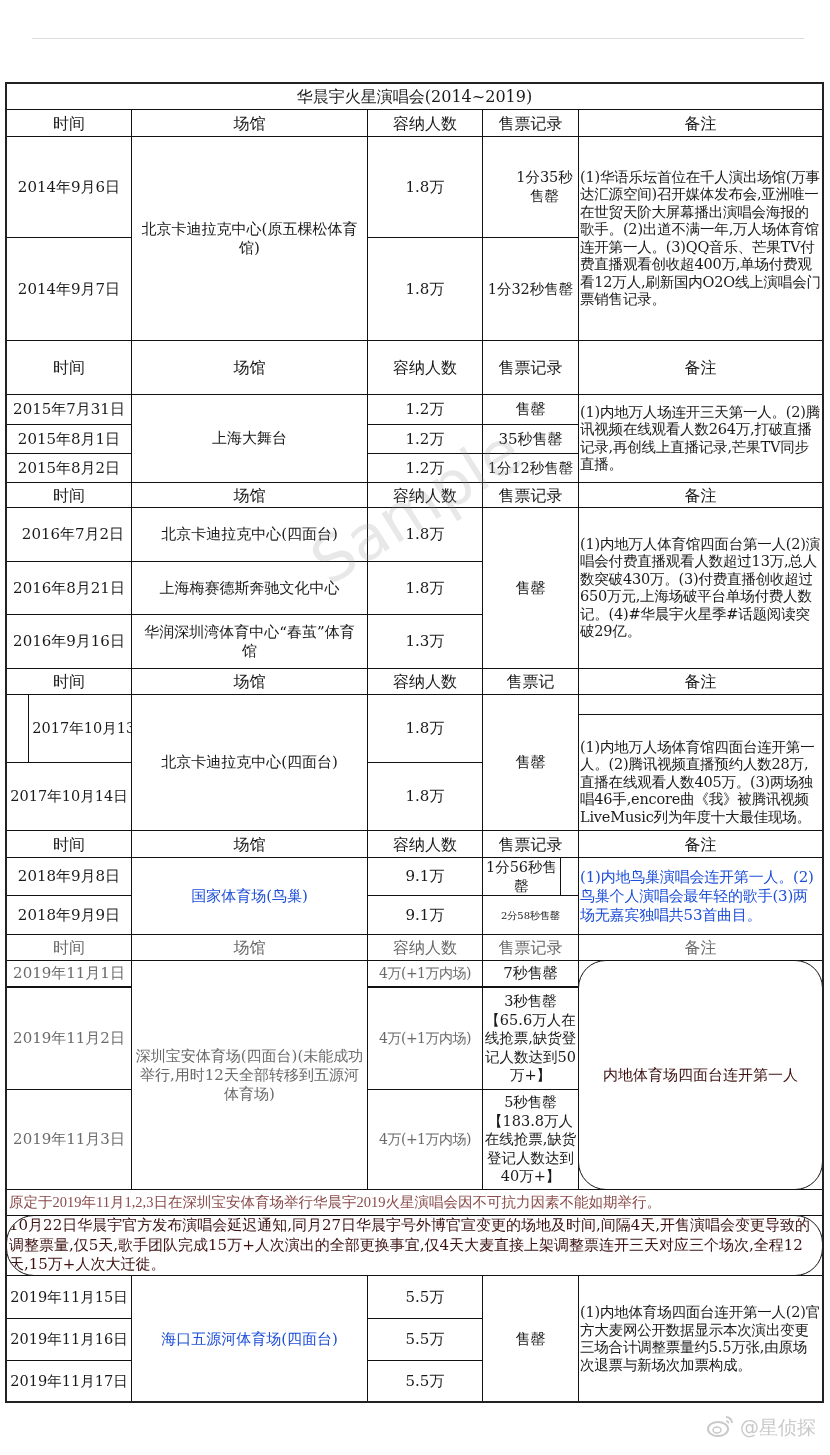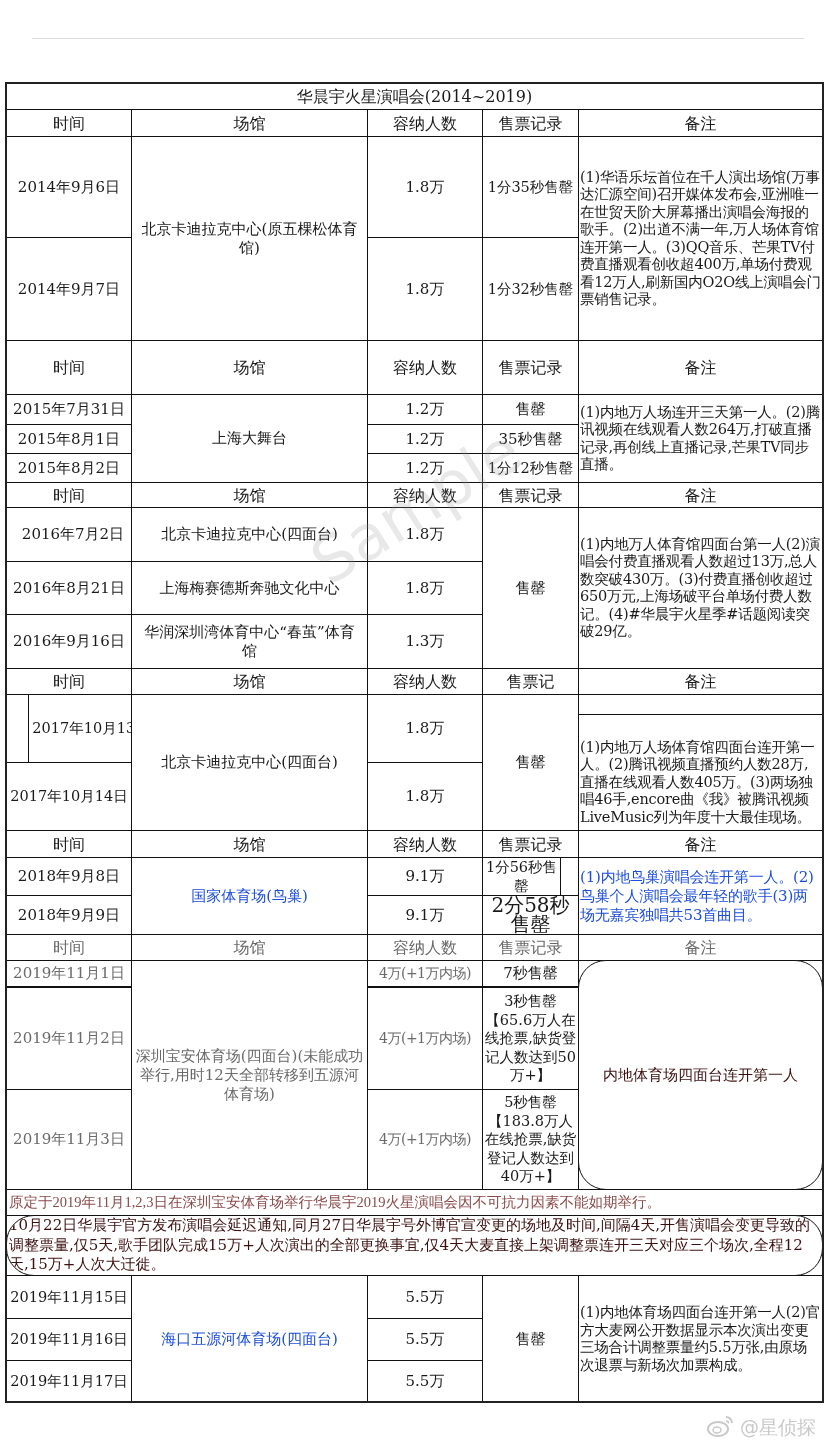--- a/index.html
+++ b/index.html
@@ -39,21 +39,21 @@
 <div class="cell hdr" style="left:131px;top:109px;width:237px;height:28px;">场馆</div>
 <div class="cell hdr" style="left:367px;top:109px;width:116px;height:28px;">容纳人数</div>
 <div class="cell hdr" style="left:482px;top:109px;width:97px;height:28px;">售票记录</div>
 <div class="cell hdr" style="left:578px;top:109px;width:245px;height:28px;">备注</div>
 
 <div class="cell" style="left:6px;top:136px;width:126px;height:102px;">2014年9月6日</div>
 <div class="cell" style="left:6px;top:237px;width:126px;height:104px;">2014年9月7日</div>
 <div class="cell" style="left:131px;top:136px;width:237px;height:205px;padding:0 2px;">北京卡迪拉克中心(原五棵松体育馆)</div>
 <div class="cell" style="left:367px;top:136px;width:116px;height:102px;">1.8万</div>
 <div class="cell" style="left:367px;top:237px;width:116px;height:104px;">1.8万</div>
-<div class="cell" style="left:482px;top:136px;width:97px;height:102px;font-size:14.5px;">1分35秒售罄</div>
+<div class="cell" style="left:482px;top:136px;width:97px;height:102px;font-size:14.5px;padding-left:28px;">1分35秒售罄</div>
 <div class="cell" style="left:482px;top:237px;width:97px;height:104px;font-size:14.5px;">1分32秒售罄</div>
 <div class="cell remark" style="left:578px;top:136px;width:245px;height:205px;">(1)华语乐坛首位在千人演出场馆(万事达汇源空间)召开媒体发布会,亚洲唯一在世贸天阶大屏幕播出演唱会海报的歌手。(2)出道不满一年,万人场体育馆连开第一人。(3)QQ音乐、芒果TV付费直播观看创收超400万,单场付费观看12万人,刷新国内O2O线上演唱会门票销售记录。</div>
 
 <div class="cell hdr" style="left:6px;top:340px;width:126px;height:55px;">时间</div>
 <div class="cell hdr" style="left:131px;top:340px;width:237px;height:55px;">场馆</div>
 <div class="cell hdr" style="left:367px;top:340px;width:116px;height:55px;">容纳人数</div>
 <div class="cell hdr" style="left:482px;top:340px;width:97px;height:55px;">售票记录</div>
 <div class="cell hdr" style="left:578px;top:340px;width:245px;height:55px;">备注</div>
 
 <div class="cell" style="left:6px;top:394px;width:126px;height:31px;">2015年7月31日</div>
@@ -105,21 +105,21 @@
 <div class="cell hdr" style="left:367px;top:830px;width:116px;height:28px;">容纳人数</div>
 <div class="cell hdr" style="left:482px;top:830px;width:97px;height:28px;">售票记录</div>
 <div class="cell hdr" style="left:578px;top:830px;width:245px;height:28px;">备注</div>
 
 <div class="cell" style="left:6px;top:857px;width:126px;height:39px;">2018年9月8日</div>
 <div class="cell" style="left:6px;top:895px;width:126px;height:40px;">2018年9月9日</div>
 <div class="cell red" style="left:131px;top:857px;width:237px;height:78px;">国家体育场(鸟巢)</div>
 <div class="cell" style="left:367px;top:857px;width:116px;height:39px;">9.1万</div>
 <div class="cell" style="left:367px;top:895px;width:116px;height:40px;">9.1万</div>
 <div class="cell" style="left:482px;top:857px;width:79px;height:39px;font-size:14.5px;">1分56秒售罄</div>
-<div class="cell" style="left:482px;top:895px;width:97px;height:40px;font-size:20px;">2分58秒售罄</div>
+<div class="cell" style="left:482px;top:895px;width:97px;height:40px;font-size:10px;">2分58秒售罄</div>
 <div class="cell remark red" style="left:578px;top:857px;width:245px;height:78px;line-height:19px;font-size:15px;">(1)内地鸟巢演唱会连开第一人。(2)鸟巢个人演唱会最年轻的歌手(3)两场无嘉宾独唱共53首曲目。</div>
 
 <div class="cell hdr gray" style="left:6px;top:934px;width:126px;height:27px;">时间</div>
 <div class="cell hdr gray" style="left:131px;top:934px;width:237px;height:27px;">场馆</div>
 <div class="cell hdr gray" style="left:367px;top:934px;width:116px;height:27px;">容纳人数</div>
 <div class="cell hdr gray" style="left:482px;top:934px;width:97px;height:27px;">售票记录</div>
 <div class="cell hdr gray" style="left:578px;top:934px;width:245px;height:27px;">备注</div>
 
 <div class="cell gray thick-b" style="left:6px;top:960px;width:126px;height:28px;">2019年11月1日</div>
 <div class="cell gray" style="left:6px;top:987px;width:126px;height:103px;">2019年11月2日</div>

